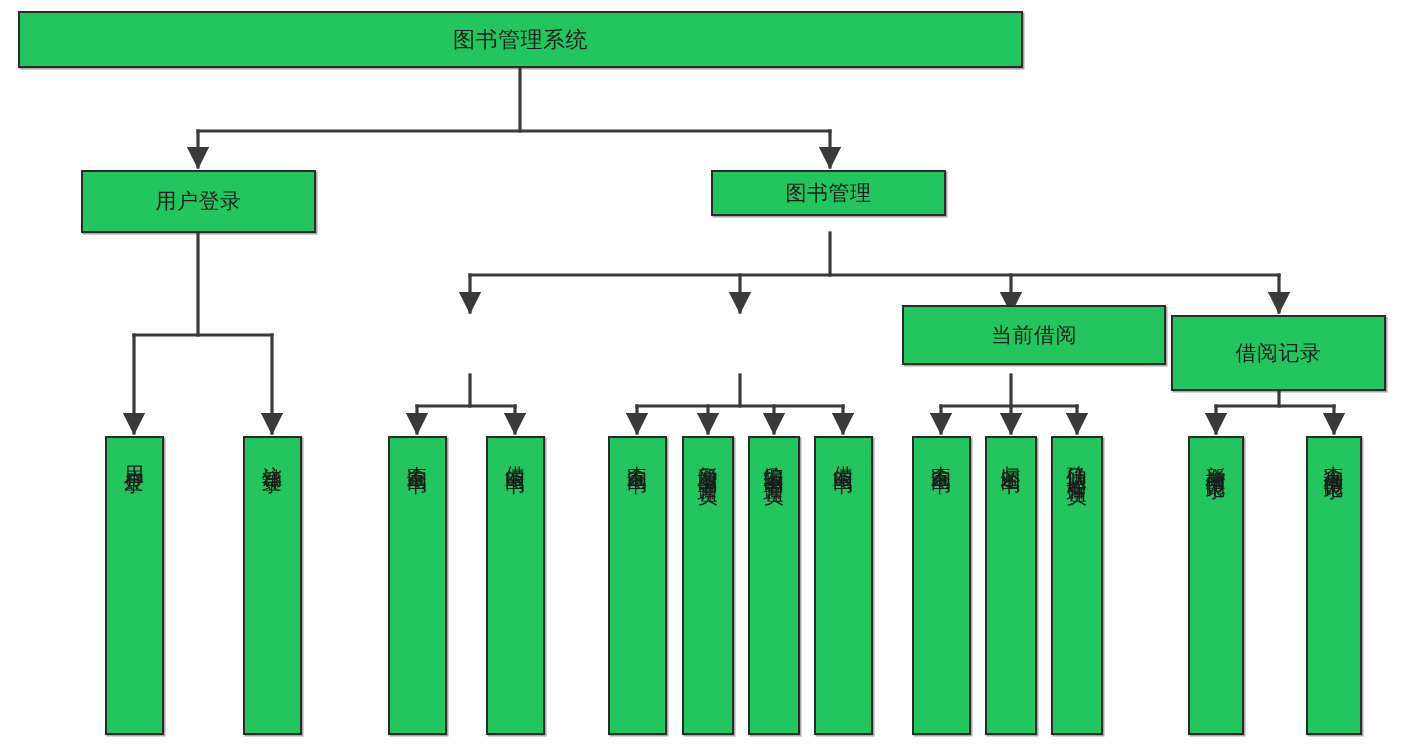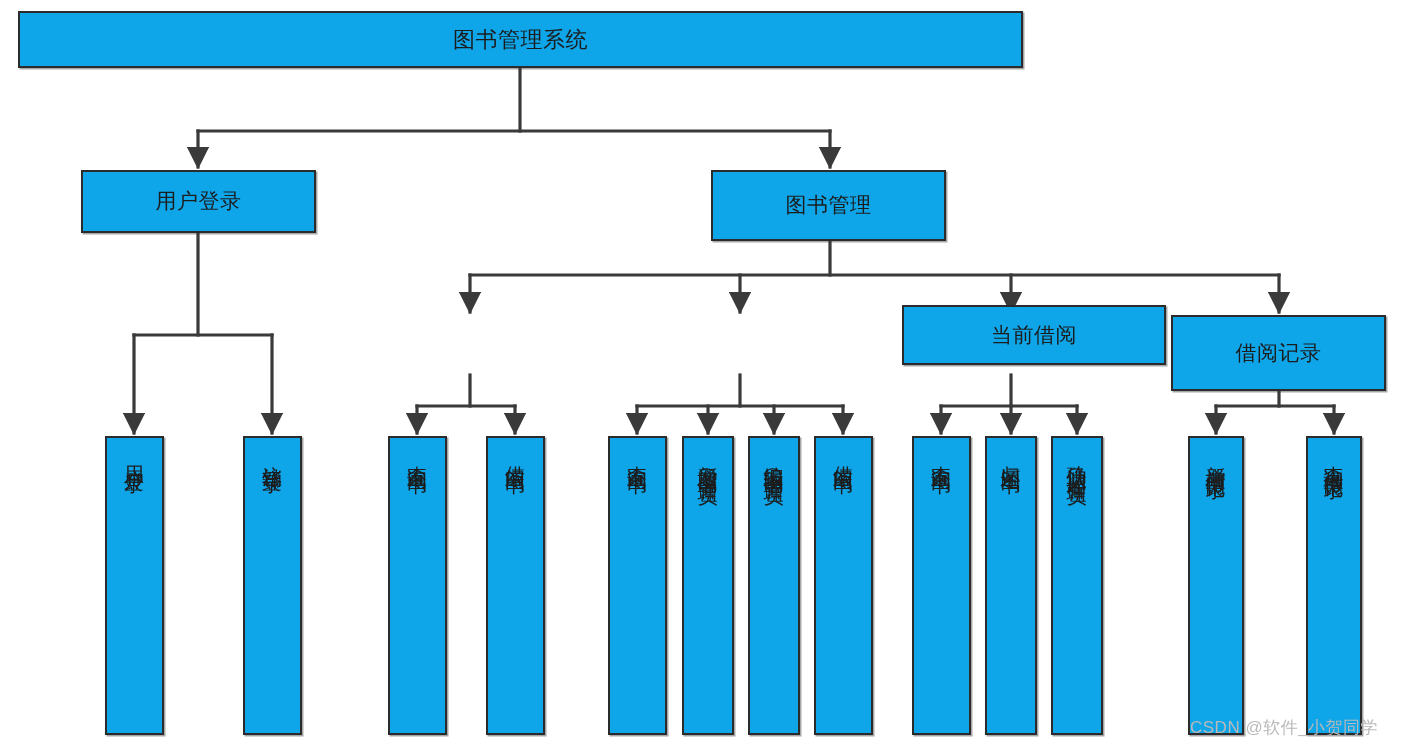--- a/index.html
+++ b/index.html
@@ -23,21 +23,21 @@
     position: absolute;
     left: 0;
     top: 0;
     width: 1405px;
     height: 747px;
     pointer-events: none;
   }
   .node {
     position: absolute;
     box-sizing: border-box;
-    background: #0ea5e9;
+    background: #22c55e;
     border: 2px solid #2b2b2b;
     box-shadow: 1.5px 1.5px 0 rgba(60,60,60,0.45);
     display: flex;
     align-items: center;
     justify-content: center;
     text-align: center;
     z-index: 2;
   }
   .node .label {
     line-height: 1.15;
@@ -129,21 +129,21 @@
     </g>
   </svg>
 
   <div class="node horiz root" style="left:18px; top:11px; width:1005px; height:57px;">
     <span class="label">图书管理系统</span>
   </div>
 
   <div class="node horiz" style="left:81px; top:170px; width:235px; height:63px;">
     <span class="label">用户登录</span>
   </div>
-  <div class="node horiz" style="left:711px; top:170px; width:235px; height:71px;">
+  <div class="node horiz" style="left:711px; top:170px; width:235px; height:46px;">
     <span class="label">图书管理</span>
   </div>
 
   <div class="node horiz" style="left:902px; top:305px; width:264px; height:60px;">
     <span class="label">当前借阅</span>
   </div>
   <div class="node horiz" style="left:1171px; top:315px; width:215px; height:76px;">
     <span class="label">借阅记录</span>
   </div>
 
@@ -184,15 +184,14 @@
     <span class="label">确认归还（管理员）</span>
   </div>
 
   <div class="node vert" style="left:1188px; top:436px; width:56px; height:299px;">
     <span class="label">新增借阅记录</span>
   </div>
   <div class="node vert" style="left:1306px; top:436px; width:56px; height:299px;">
     <span class="label">查询借阅记录</span>
   </div>
 
-  <div class="watermark" style="left:1190px; top:716px;">CSDN @软件_小贺同学</div>
 
 </div>
 
 </body></html>

